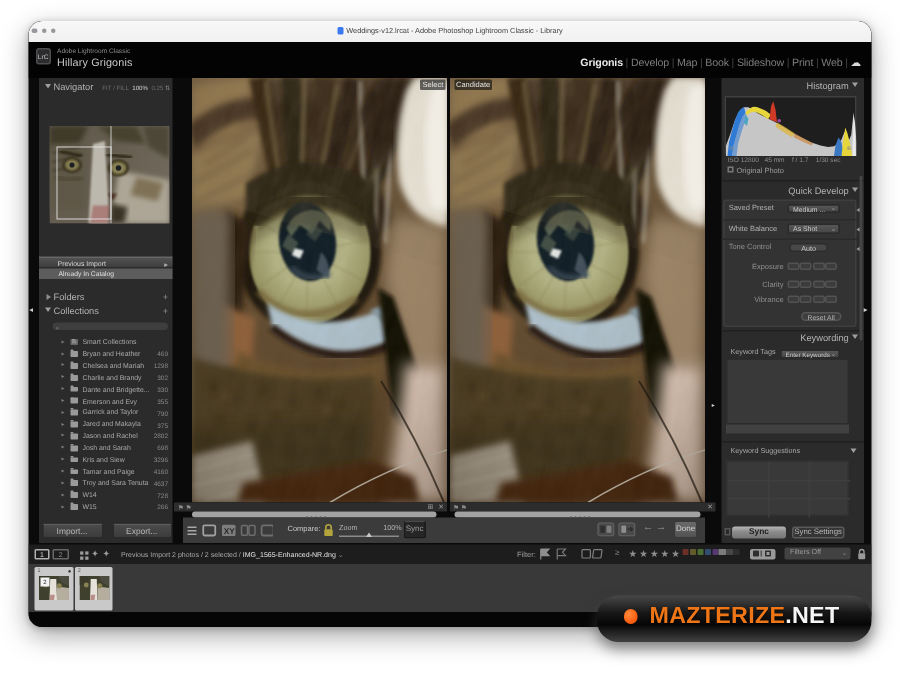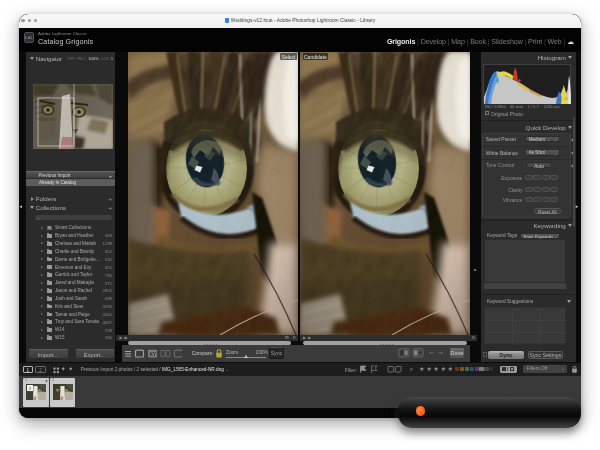--- a/index.html
+++ b/index.html
@@ -92,21 +92,21 @@
     <div id="titlebar">
       <div class="dot" style="left:2.2px;"></div>
       <div class="dot" style="left:8.6px;"></div>
       <div class="dot" style="left:14.9px;"></div>
       <div id="wtitle"><span id="docicon"></span>Weddings-v12.lrcat - Adobe Photoshop Lightroom Classic - Library</div>
     </div>
 
     <div id="topstrip">
       <div id="lrclogo">LrC</div>
       <div id="idsmall">Adobe Lightroom Classic</div>
-      <div id="idbig">Catalog Grigonis</div>
+      <div id="idbig">Hillary Grigonis</div>
       <div id="modules"><b>Grigonis</b><span class="sp">|</span>Develop<span class="sp">|</span>Map<span class="sp">|</span>Book<span class="sp">|</span>Slideshow<span class="sp">|</span>Print<span class="sp">|</span>Web<span class="sp">|</span><span style="color:#d8d8d8">☁</span></div>
     </div>
 
     <div id="leftpanel">
       <div class="abs" style="left:4px;top:3px;"><span class="tri-d"></span>&nbsp;<span class="phead">Navigator</span></div>
       <div class="abs" style="right:1.5px;top:4.6px;font-size:4.1px;color:#6e6e6e;white-space:nowrap;">FIT / FILL&nbsp; <span style="color:#d5d5d5">100%</span>&nbsp; 0.25&nbsp;<span style="color:#8a8a8a">⇅</span></div>
       <div class="abs" style="left:7.2px;top:32.1px;width:80px;height:65px;">
         <svg width="80" height="65" viewBox="0 0 80 65">
           <defs>
             <filter id="nb1">
@@ -678,14 +678,15 @@
           <circle cx="13.5" cy="6.5" r="1.7" fill="#8a8252"></circle>
           <polygon points="7.5,12.5 10.5,12.5 10,16 7.2,16" fill="#b98e88"></polygon>
         </svg>
       </div>
     </div>
     <div id="fsbottom"></div>
   </div>
 
   <div id="badge">
     <div class="dot2"></div>
+    <div class="txt">MAZTERIZE<span>.NET</span></div>
   </div>
 </div>
 
 </body></html>

